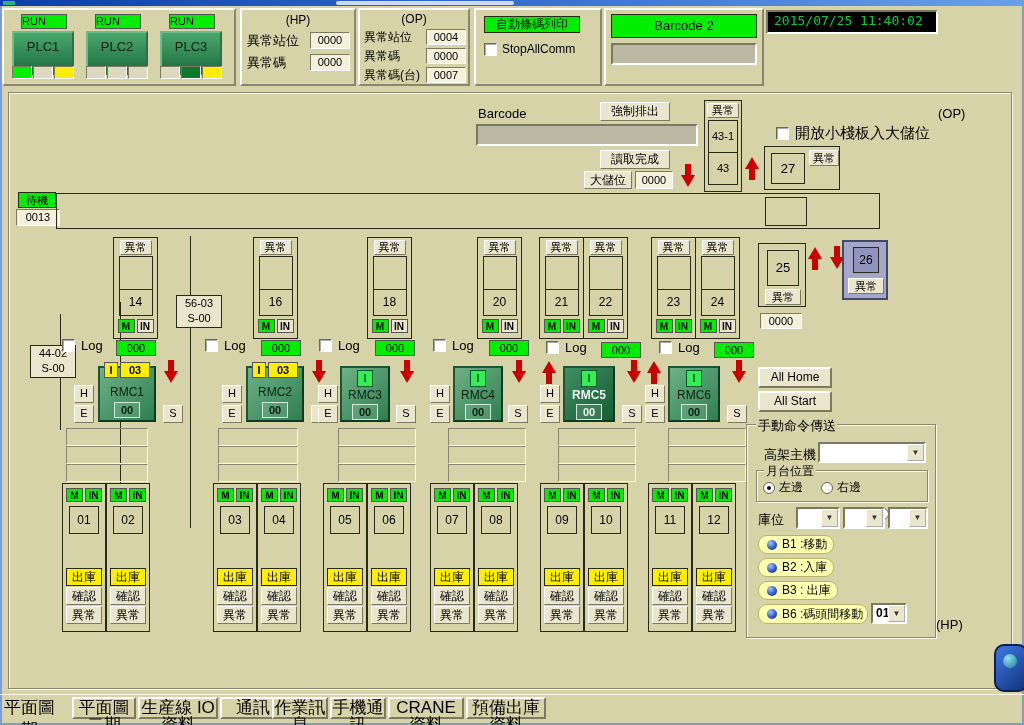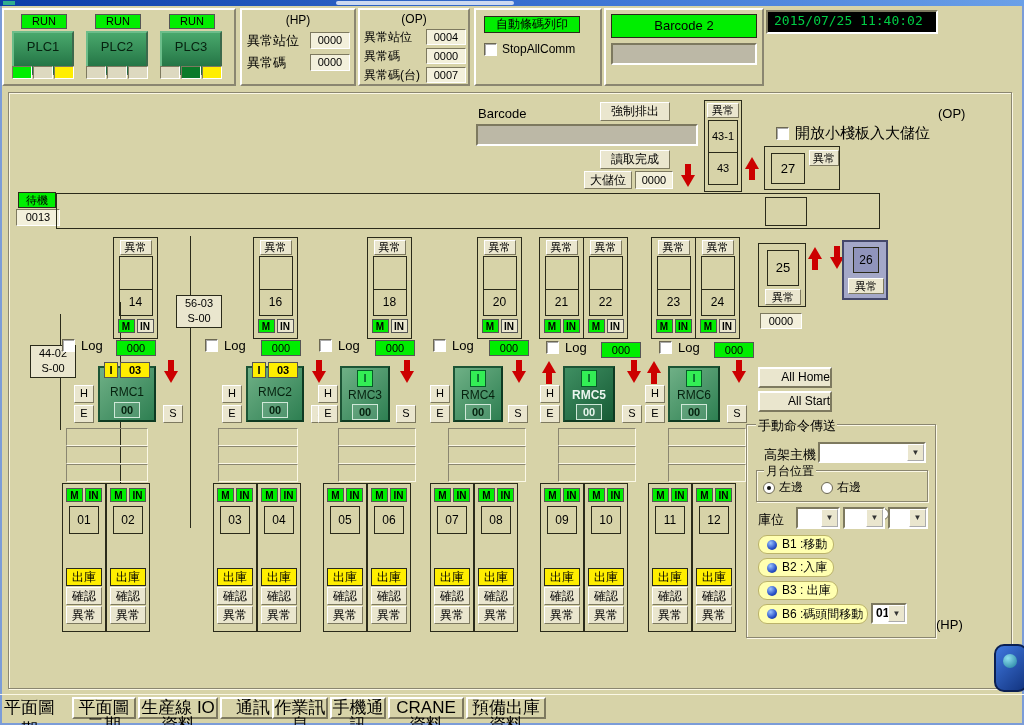--- a/index.html
+++ b/index.html
@@ -2,31 +2,31 @@
 <html><head>
 <meta charset="utf-8">
 <style>
   * { margin:0; padding:0; box-sizing:border-box; font-family:"Liberation Sans",sans-serif; }
   html,body { background:#c0bca4; }
   #app { position:relative; width:1024px; height:725px; background:#d7d3a8; overflow:hidden; }
   .abs { position:absolute; }
   .ctr { text-align:center; }
   .bk { border:1px solid #2a2a1a; }
   .raised { background:#eae6ce; border-top:1px solid #fff; border-left:1px solid #fff; border-right:1px solid #7d795f; border-bottom:1px solid #7d795f; }
-  .raised2 { background:#eae6ce; border-top:2px solid #fff; border-left:2px solid #fff; border-right:2px solid #7d795f; border-bottom:2px solid #7d795f;text-align:right; }
+  .raised2 { background:#eae6ce; border-top:2px solid #fff; border-left:2px solid #fff; border-right:2px solid #7d795f; border-bottom:2px solid #7d795f; }
   .panel { background:#d7d3a8; border-top:2px solid #fff; border-left:2px solid #fff; border-right:2px solid #8a8670; border-bottom:2px solid #8a8670; }
   .sunken { background:#f3f0db; border-top:1px solid #7d795f; border-left:1px solid #7d795f; border-right:1px solid #fff; border-bottom:1px solid #fff; }
   .grn { background:#00ee00; }
   .ylw { background:#ffee00; }
   .f11 { font-size:11px; } .f12 { font-size:12px; } .f13 { font-size:13px; }
   .titlebar { position:absolute; left:0; top:0; width:1024px; height:6px; background:linear-gradient(90deg,#0b3ea8,#3f77d6 60%,#6aa0e8); }
   .lamp { position:absolute; width:20px; height:13px; border-top:1px solid #7d795f; border-left:1px solid #7d795f; border-right:1px solid #fff; border-bottom:1px solid #fff; }
   .lamp.off { background:#ddd9c0; } .lamp.green { background:#00ee00; } .lamp.yellow { background:#ffee00; } .lamp.darkgreen { background:#0a7a2a; }
   .plcbtn { position:absolute; width:62px; height:44px; background:linear-gradient(#49a86c,#1d6b3e); border:2px outset #6cbd8a; color:#06220f; font-size:13px; text-align:center; line-height:28px; }
-  .runlbl { position:absolute; width:46px; height:15px; background:#00ee00; border:1px solid #555; font-size:11px; text-align:center; line-height:13px; }
+  .runlbl { position:absolute; width:46px; height:15px; background:#00ee00; border:1px solid #555; font-size:11px; line-height:13px; }
   .lcd { background:#000; border-top:2px solid #7d795f; border-left:2px solid #7d795f; border-right:2px solid #fff; border-bottom:2px solid #fff; color:#00cc44; font-family:"DejaVu Sans Mono",monospace; font-size:13px; line-height:18px; padding-left:6px; }
   .grayfield { background:#bcb8a6; border-top:2px solid #7d795f; border-left:2px solid #7d795f; border-right:2px solid #fff; border-bottom:2px solid #fff; }
   .cb { display:inline-block; width:13px; height:13px; background:#fff; border-top:1px solid #6c6852; border-left:1px solid #6c6852; border-right:1px solid #fff; border-bottom:1px solid #fff; box-shadow:inset 1px 1px 0 #aaa; }
   .radio { display:inline-block; width:12px; height:12px; border-radius:50%; background:#fff; border:1px solid #6c6852; position:relative; }
   .radio.sel::after { content:""; position:absolute; left:3px; top:3px; width:4px; height:4px; border-radius:50%; background:#111; }
   .arr { position:absolute; width:14px; height:24px; }
   .arr::before { content:""; position:absolute; left:4px; width:6px; height:12px; background:#c00; }
   .arr.dn::before { top:0; } 
   .arr.dn::after { content:""; position:absolute; top:11px; left:0; border-left:7px solid transparent; border-right:7px solid transparent; border-top:12px solid #c00; }
   .arr.up::before { bottom:0; }

